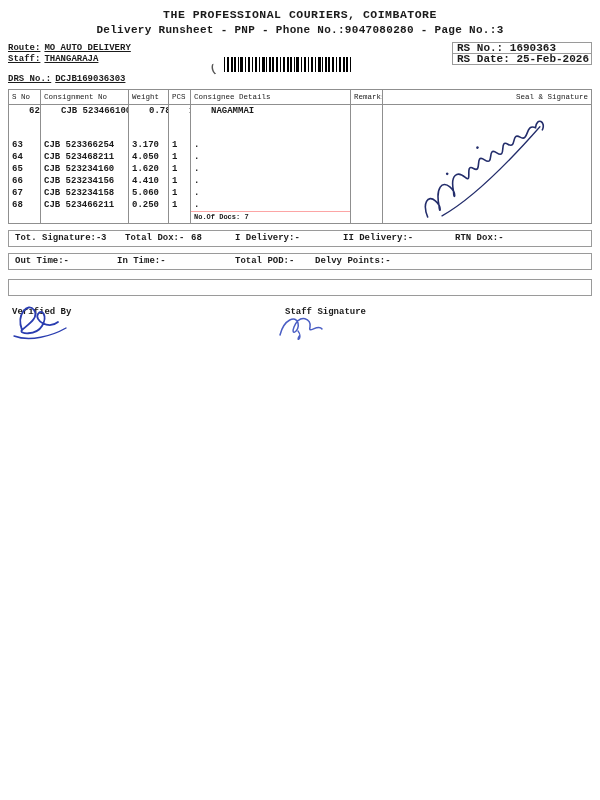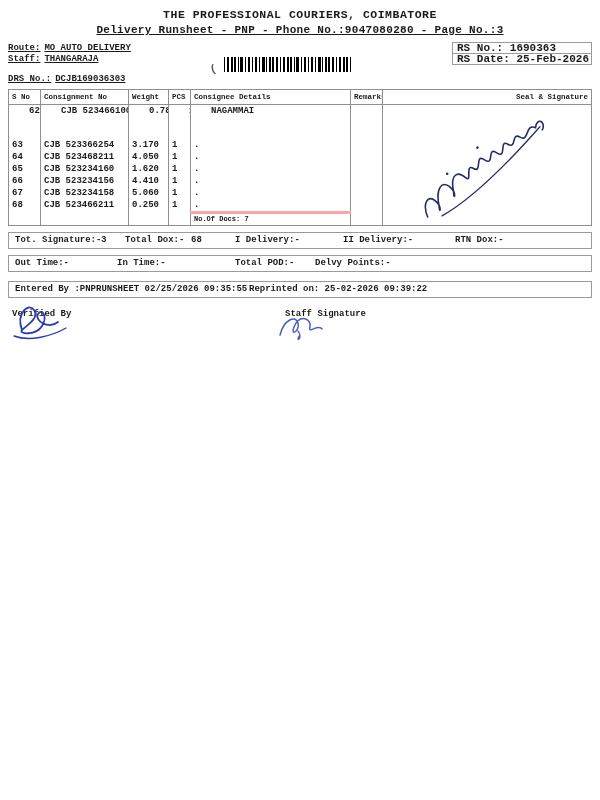--- a/index.html
+++ b/index.html
@@ -1,42 +1,42 @@
 <!DOCTYPE html>
 <html><head>
 <meta charset="utf-8">
 <style>
   html,body{margin:0;padding:0;background:#f7f7f5;}
   .page{width:600px;height:800px;background:#fff;position:relative;overflow:hidden;
         font-family:"Liberation Mono","DejaVu Sans Mono",monospace;font-weight:bold;color:#1b1b1b;}
   .title{text-align:center;font-size:11.5px;padding-top:8px;letter-spacing:.5px;}
-  .subtitle{text-align:center;font-size:11px;margin-top:3px;letter-spacing:.3px;text-decoration:underline;}
+  .subtitle{text-align:center;font-size:11px;margin-top:3px;letter-spacing:.3px;}
   .info{position:relative;margin:7px 8px 0;font-size:9px;text-decoration:underline;}
   .info-row{line-height:11px;height:11px;white-space:pre;}
   .info-row.gap{margin-top:9px;}
   .info-row .lbl{margin-right:4px;}
   .rs-box{position:absolute;right:0;width:130px;border:1px solid #9a9a9a;background:#fff;
           padding:0 4px;height:10px;line-height:10px;font-size:11px;white-space:pre;}
   .rs-no{top:-1px;}
   .rs-date{top:10px;}
   .barcode{position:absolute;left:224px;top:57px;width:128px;height:15px;
     background-image:
       repeating-linear-gradient(90deg,#000 0,#000 1.5px,transparent 1.5px,transparent 3.5px),
       repeating-linear-gradient(90deg,#000 0,#000 1px,transparent 1px,transparent 8px);}
   .stray{position:absolute;left:210px;top:63px;font-size:11px;color:#555;transform:rotate(-14deg);}
   table.runsheet{border-collapse:collapse;table-layout:fixed;width:584px;margin:4px 8px 0;}
-  .runsheet th{border:1px solid #8f8f8f;font-size:7.5px;font-weight:bold;text-align:left;
+  .runsheet th{border:1px solid #8f8f8f;font-size:7.5px;font-weight:normal;text-align:left;
                padding:2px 3px;height:10px;overflow:hidden;}
   .runsheet th.c{text-align:right;}
   .runsheet td{border-left:1px solid #8f8f8f;border-right:1px solid #8f8f8f;font-size:9px;
                padding:0 3px;vertical-align:top;line-height:12px;overflow:hidden;white-space:pre;}
   tr.r62 td{height:34px;padding-left:20px;}
   tr.body-row td{height:12px;}
   tr.docs td{border-bottom:1px solid #8f8f8f;height:11px;}
-  td.docs-note{border-top:3px solid #fca5a5;font-size:7px;line-height:10px;}
+  td.docs-note{border-top:1px solid #fca5a5;font-size:7px;line-height:10px;}
   td.span-cell{border:1px solid #8f8f8f;position:relative;}
   .seal-sig{position:absolute;left:6px;top:0px;}
   .sumbox{position:relative;margin:6px 8px 0;border:1px solid #9a9a9a;height:15px;font-size:9px;background:#fff;}
   .sumbox span{position:absolute;top:1px;line-height:13px;white-space:pre;}
   .signoff{position:relative;margin:11px 8px 0;height:12px;font-size:9px;}
   .signoff span{position:absolute;top:0;white-space:pre;}
   .sig{position:absolute;}
 </style>
 </head>
 <body>
@@ -160,22 +160,20 @@
   </div>
 
   <div class="sumbox">
     <span style="left:6px">Out Time:-</span>
     <span style="left:108px">In Time:-</span>
     <span style="left:226px">Total POD:-</span>
     <span style="left:306px">Delvy Points:-</span>
   </div>
 
   <div class="sumbox" style="margin-top:9px">
-    <span style="left:6px">Entered By :PNPRUNSHEET 02/25/2026 09:35:55</span>
-    <span style="left:240px">Reprinted on: 25-02-2026 09:39:22</span>
   </div>
 
   <div class="signoff">
     <span style="left:4px">Verified By</span>
     <span style="left:277px">Staff Signature</span>
   </div>
 
   <svg class="sig" style="left:8px;top:300px" width="64" height="44" viewBox="0 0 64 44">
     <path fill="none" stroke-width="1.8" stroke-linecap="round" d="M14,30 C8,14 20,2 26,10 C32,18 18,26 14,30 C10,34 28,36 34,26 C40,16 34,8 30,14 C26,20 40,30 50,22" stroke="#2a3db0"></path>
     <path fill="none" stroke-width="1.4" stroke-linecap="round" d="M6,36 C22,42 44,36 58,28" stroke="#2a3db0"></path>

